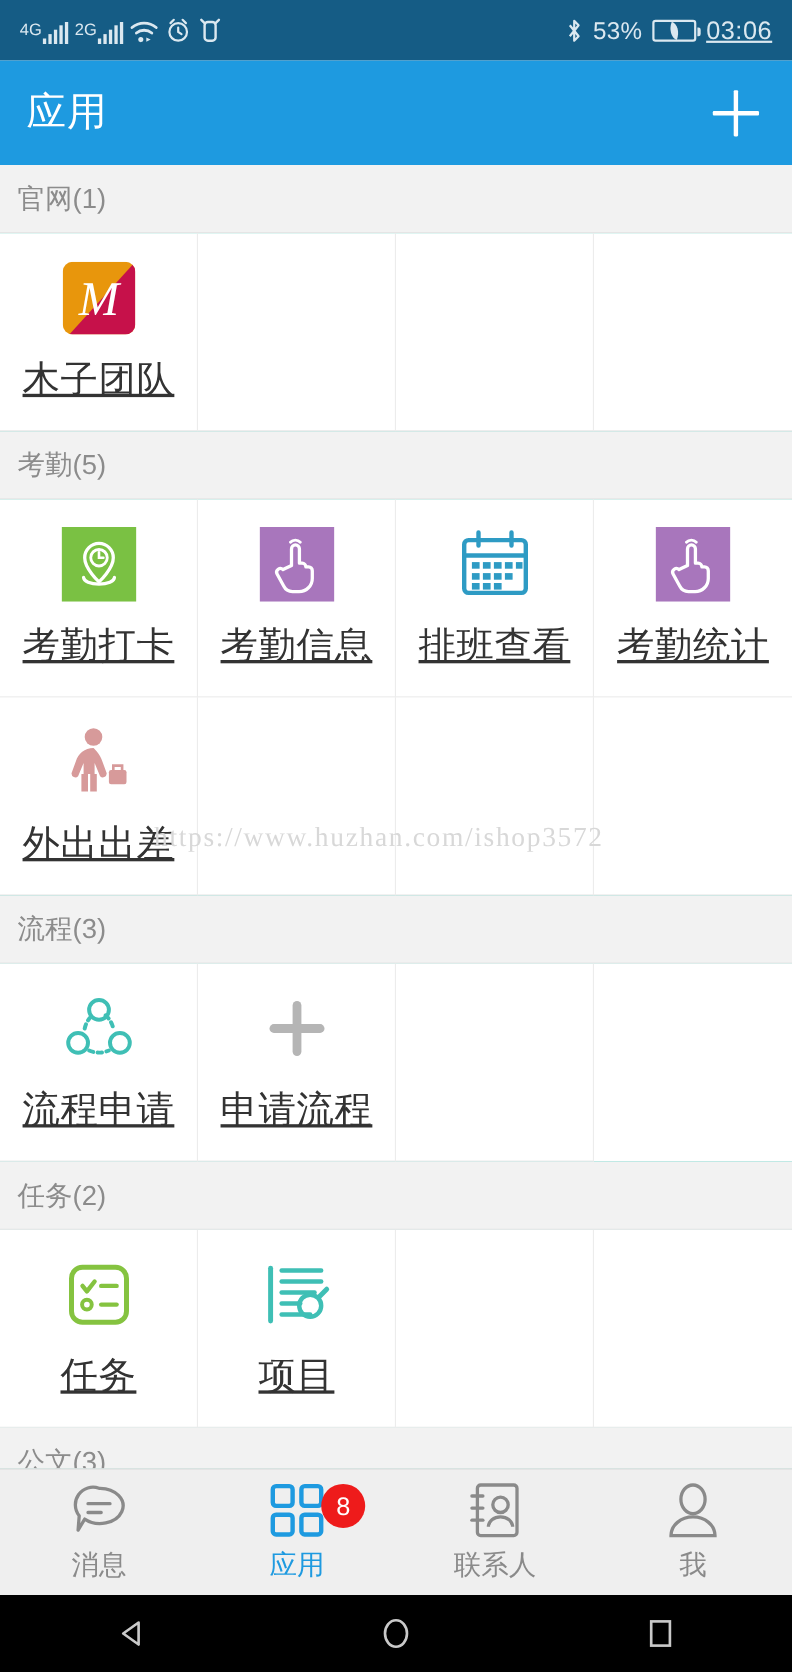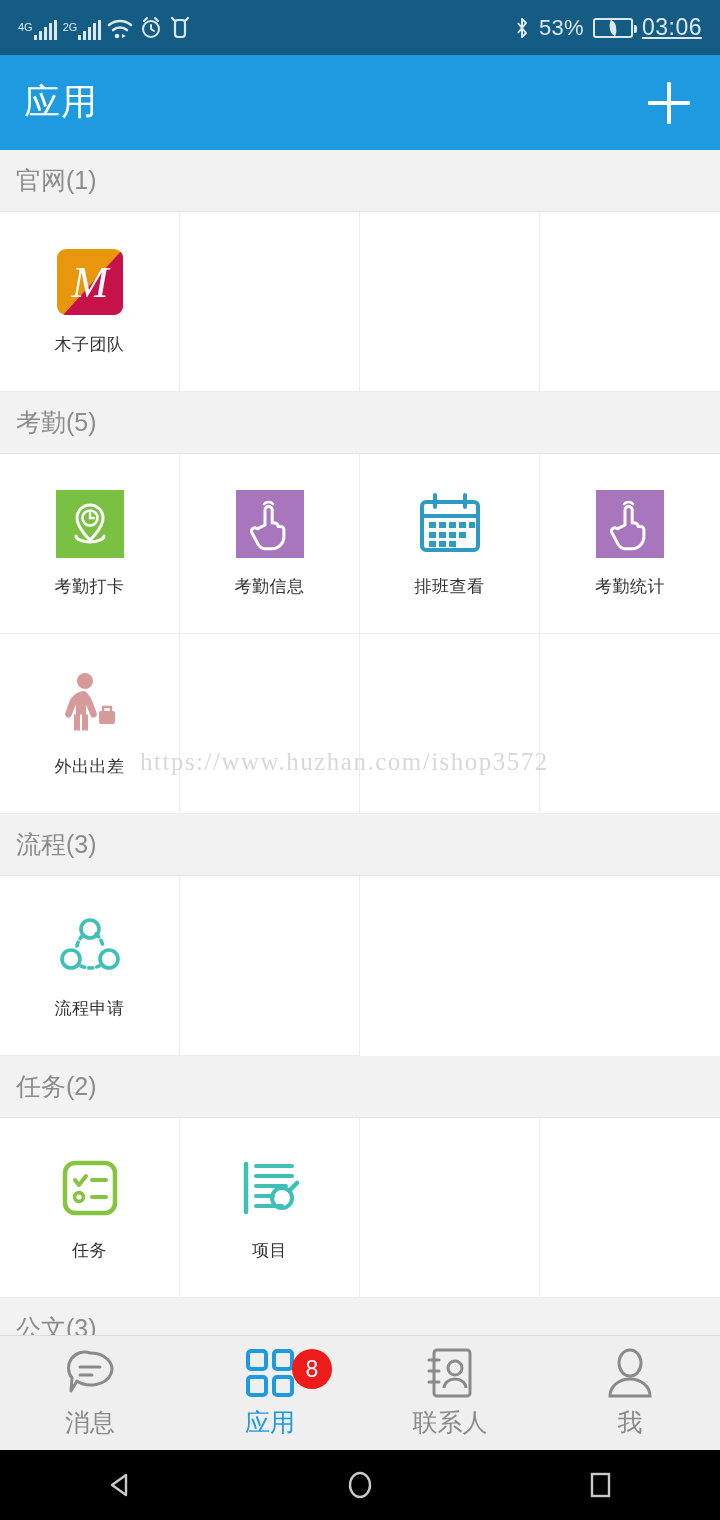--- a/index.html
+++ b/index.html
@@ -11,21 +11,21 @@
   #screen { position:relative; width:720px; height:1520px; background:#f4f4f4; }
 
   
   .statusbar {
     height:55px; background:#155c85; display:flex; align-items:center;
     padding:0 18px; color:#dbe8f0;
   }
   .sb-left { display:flex; align-items:flex-end; gap:6px; }
   .sb-right { margin-left:auto; display:flex; align-items:center; gap:9px; }
   .sb-net { display:flex; align-items:flex-end; }
-  .sb-net .g { font-size:11px; line-height:11px; margin-right:1px; align-self:flex-start; margin-top:2px;}
+  .sb-net .g { font-size:15px; line-height:11px; margin-right:1px; align-self:flex-start; margin-top:2px;}
   .bars { display:flex; align-items:flex-end; gap:2px; height:20px; }
   .bars i { display:block; width:3px; background:#dbe8f0; }
   .bars i:nth-child(1){height:5px}
   .bars i:nth-child(2){height:9px}
   .bars i:nth-child(3){height:13px}
   .bars i:nth-child(4){height:17px}
   .bars i:nth-child(5){height:20px}
   .sb-pct { font-size:22px; letter-spacing:0.3px; }
   .sb-time { font-size:23px; letter-spacing:0.5px;text-decoration:underline; }
   .batt {
@@ -60,21 +60,21 @@
   }
   .grid { display:flex; flex-wrap:wrap; background:#fff; }
   .cell {
     width:180px; height:180px; border-right:1px solid #ececec;
     border-bottom:1px solid #ececec;
     display:flex; flex-direction:column; align-items:center; justify-content:center;
   }
   .cell:nth-child(4n){ border-right:none;text-align:right; }
   .cell.empty { pointer-events:none; }
   .cell .ic { width:70px; height:70px; display:flex; align-items:center; justify-content:center; }
-  .cell .lb { margin-top:16px; font-size:17px; color:#333; letter-spacing:0.5px; }
+  .cell .lb { margin-top:16px; font-size:34px; color:#333; letter-spacing:0.5px;text-decoration:underline; }
 
   
   .watermark {
     position:absolute; left:140px; top:748px; font-size:25px;
     color:#d8d8d8; font-family:"Liberation Serif","DejaVu Serif",serif;
     letter-spacing:1.5px; white-space:nowrap; pointer-events:none; z-index:5;
   }
 
   
   .tabbar {
@@ -285,20 +285,31 @@
               <path d="M20 32 a22 22 0 0 1 7 -12" stroke-dasharray="4 4" stroke-linecap="round"></path>
               <path d="M39 20 a22 22 0 0 1 7 12" stroke-dasharray="4 4" stroke-linecap="round"></path>
               <path d="M24 52 a22 22 0 0 0 18 0" stroke-dasharray="4 4" stroke-linecap="round"></path>
             </g>
           </svg>
         </span>
         <span class="lb">流程申请</span>
       </div>
 
 
+      <div class="cell">
+        <span class="ic">
+          <svg width="62" height="62" viewBox="0 0 62 62">
+            <g stroke="#b5b5b5" stroke-width="8" stroke-linecap="round">
+              <path d="M31 10 v42"></path>
+                <path d="M10 31 h42"></path>
+            </g>
+          </svg>
+        </span>
+        <span class="lb">申请流程</span>
+      </div>
       <div class="cell empty"></div>
     </div>
 
     <div class="sec-head">任务(2)</div>
     <div class="grid">
 
       <div class="cell">
         <span class="ic">
           <svg width="64" height="64" viewBox="0 0 64 64">
             <rect x="7" y="7" width="50" height="50" rx="10" stroke="#85c340" stroke-width="4.5" fill="none"></rect>

